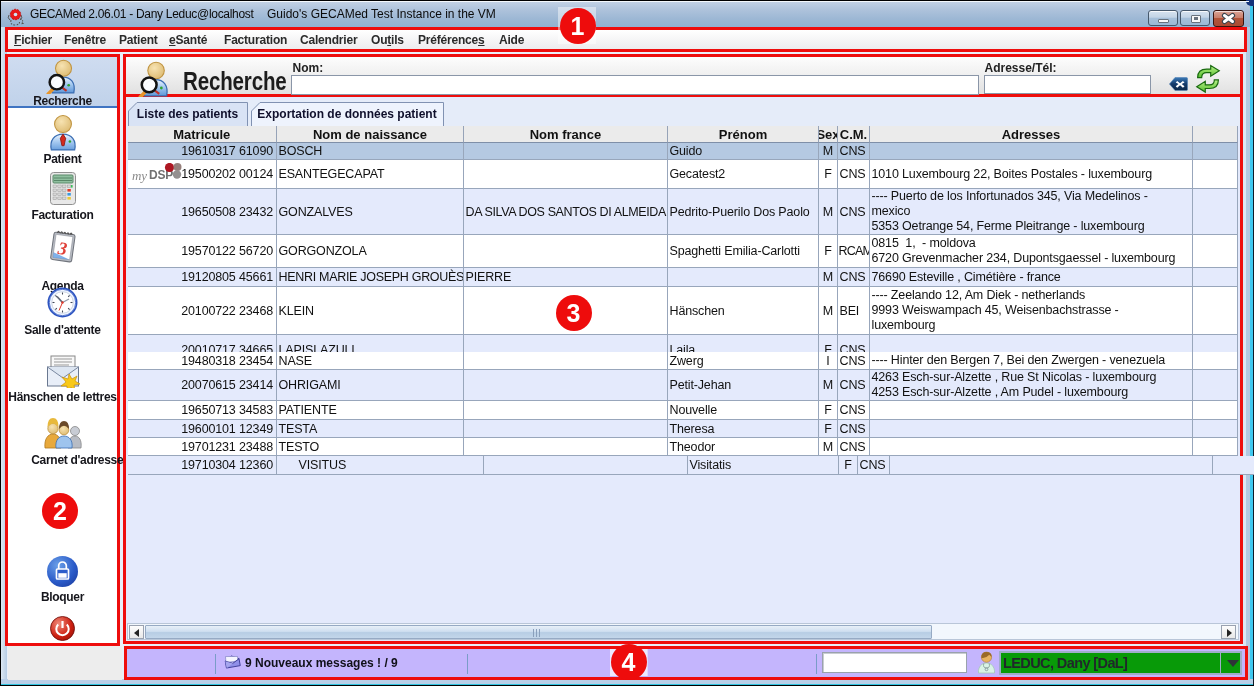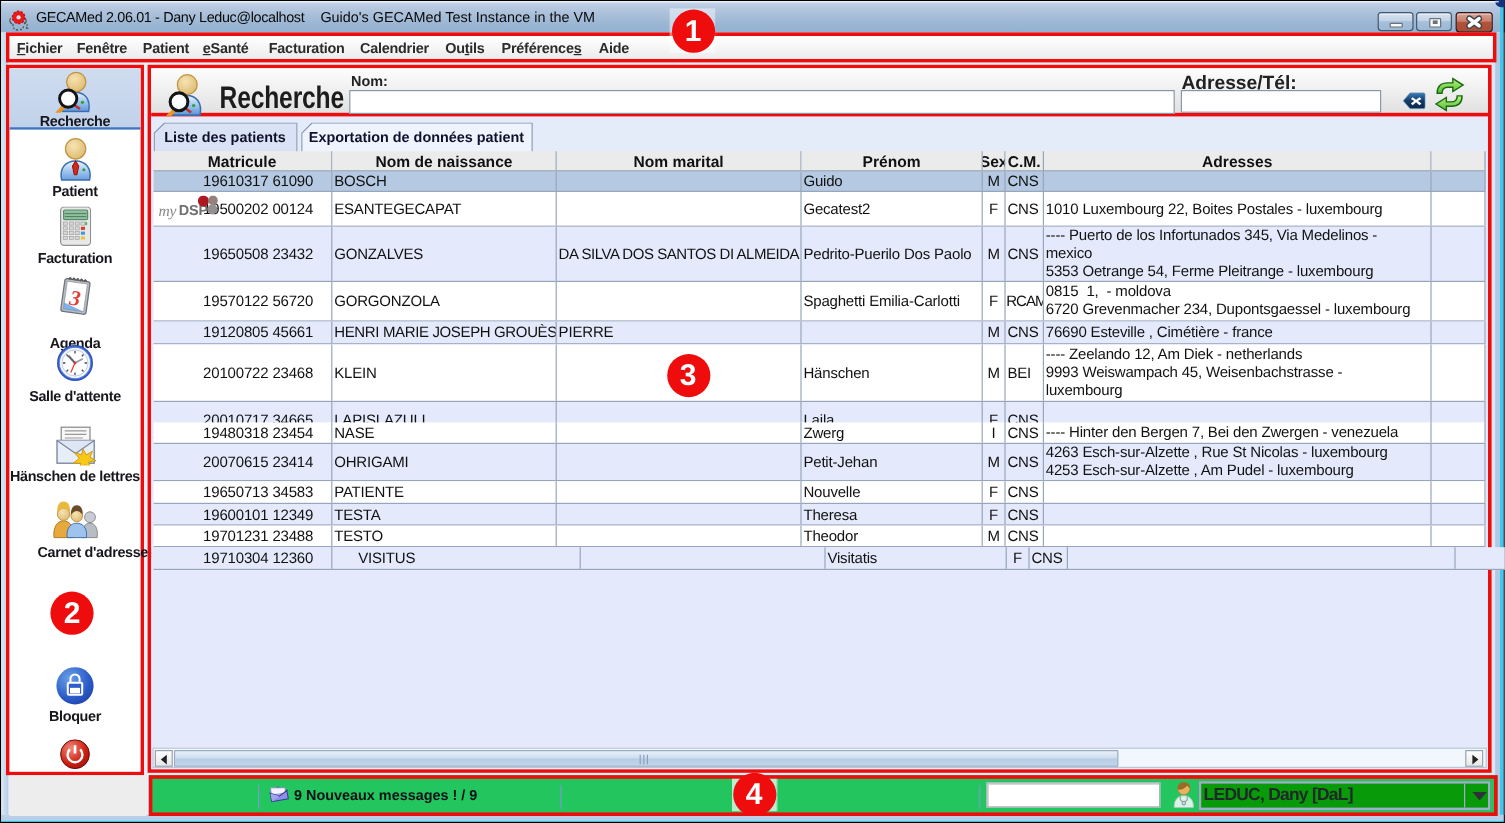--- a/index.html
+++ b/index.html
@@ -8,21 +8,21 @@
 .abs { position:absolute; }
 .red { border:3px solid #ee0d0d; }
 .circ { position:absolute; width:36px; height:36px; border-radius:50%; background:#ee0c0c; color:#fff; font-weight:bold; font-size:25px; text-align:center; line-height:36px; z-index:50; }
 .halo { position:absolute; background:rgba(255,255,255,0.45); z-index:49; }
 .mitem { position:absolute; top:0; height:100%; display:flex; align-items:center; font-weight:bold; font-size:12px; color:#2b2b2b; letter-spacing:-0.2px;}
 .sideitem { position:absolute; left:0; width:100%; text-align:center; }
 .sidelabel { position:absolute; left:0; width:100%; text-align:center; font-weight:bold; font-size:12px; color:#16161c; letter-spacing:-0.3px;}
 .hdrcell { height:100%; border-right:1px solid #96a3b8; border-bottom:1px solid #7f8fa8; background:#ebebeb; font-weight:bold; font-size:13px; color:#111; display:flex; align-items:center; justify-content:center; }
 .row { position:absolute; left:0; display:flex; border-bottom:1px solid #98a6bb; }
 .cell { height:100%; border-right:1px solid #98a6bb; font-size:12.5px; letter-spacing:-0.15px; color:#111; display:flex; align-items:center; overflow:hidden; white-space:nowrap; }
-.cr { justify-content:flex-end; padding-right:15px;text-align:center; }
+.cr { justify-content:flex-end; padding-right:3px;text-align:center; }
 .cl { padding-left:1.5px; }
 .cc { justify-content:center; }
 .adr { line-height:15px; white-space:normal; }
 </style>
 </head>
 <body>
 
 <div class="abs" style="left:1px; top:1px; width:1252px; height:684px; background:#e9eff9;"></div>
 
 <div class="abs" style="left:1px; top:1px; width:1252px; height:26px; background:linear-gradient(180deg,#c4d3e6 0%,#adc2db 35%,#9cb7d4 70%,#92b1d1 100%);"></div>
@@ -257,21 +257,21 @@
 <path d="M7 33 C5 23 10 17.5 17.5 17.5 C25 17.5 30 23 28 33 Z" fill="url(#bodyg2)" stroke="#3a6db2" stroke-width="1.2"></path>
 <circle cx="18" cy="9" r="7.8" fill="url(#headg2)" stroke="#c09440" stroke-width="1"></circle>
 <circle cx="23" cy="25.5" r="1.3" fill="#2fa32f"></circle>
 <path d="M17 28 l4 3" stroke="#c03028" stroke-width="2"></path>
 <line x1="7.5" y1="29.5" x2="3" y2="34" stroke="#e8952a" stroke-width="3.2" stroke-linecap="round"></line>
 <circle cx="11.5" cy="22.5" r="7" fill="#ffffff" fill-opacity="0.96" stroke="#141414" stroke-width="2.4"></circle>
 </svg></div>
       <div class="abs" style="left:57px; top:9.5px; font-weight:bold; font-size:26px; letter-spacing:-0.2px; color:#1c1c1c; transform:scaleX(0.79); transform-origin:0 50%;">Recherche</div>
       <div class="abs" style="left:167px; top:4px; font-weight:bold; font-size:12px; color:#222;">Nom:</div>
       <div class="abs" style="left:165.5px; top:18.5px; width:688px; height:20px; background:#fff; border:1px solid #8a96a8;"></div>
-      <div class="abs" style="left:859px; top:4px; font-weight:bold; font-size:16px; color:#222;">Adresse/Tél:</div>
+      <div class="abs" style="left:859px; top:4px; font-weight:bold; font-size:12px; color:#222;">Adresse/Tél:</div>
       <div class="abs" style="left:858px; top:18.5px; width:167px; height:18.5px; background:#fff; border:1px solid #8a96a8;"></div>
       <div id="ic-clear" class="abs" style="left:1043px; top:19.5px; width:19px; height:16px;"><svg width="19" height="16" viewBox="0 0 22 17">
 <defs>
               <linearGradient id="clg" x1="0" y1="0" x2="0" y2="1">
                 <stop offset="0" stop-color="#3a7ab8"></stop>
                 <stop offset="0.5" stop-color="#143a6a"></stop>
                 <stop offset="1" stop-color="#0c2848"></stop>
               </linearGradient>
             </defs>
 <path d="M7 1 L20 1 Q21.5 1 21.5 2.5 L21.5 14.5 Q21.5 16 20 16 L7 16 L0.5 8.5 Z" fill="url(#clg)" stroke="#5a88b8" stroke-width="0.8"></path>
@@ -301,21 +301,21 @@
             <path d="M0.5 25 L0.5 9 L9 0.5 L192.5 0.5 L192.5 25" fill="#eef3fd" stroke="#8192b2"></path>
           </svg>
           <span style="position:relative;">Exportation de données patient</span>
         </div>
     </div>
 
     <div id="table" class="abs" style="left:2px; top:69.5px; width:1110px;">
 <div class="row" style="top:0; height:17px; border-bottom:none;">
 <div class="hdrcell" style="width:149.5px;">Matricule</div>
 <div class="hdrcell" style="width:187px;">Nom de naissance</div>
-<div class="hdrcell" style="width:204px;">Nom marital</div>
+<div class="hdrcell" style="width:204px;">Nom france</div>
 <div class="hdrcell" style="width:151px;">Prénom</div>
 <div class="hdrcell" style="width:19px;overflow:hidden;">Sex</div>
 <div class="hdrcell" style="width:32px;">C.M.</div>
 <div class="hdrcell" style="width:323px;">Adresses</div>
 <div class="hdrcell" style="width:44.5px;"></div>
 </div>
 <div class="row" style="top:17.0px; height:17px; background:#b5c9e2;">
 <div class="cell cr" style="width:149.5px;">19610317 61090</div>
 <div class="cell cl" style="width:187px;">BOSCH</div>
 <div class="cell cl" style="width:204px;"></div>
@@ -490,21 +490,21 @@
         </div>
 <div class="abs" style="left:17px; top:0.5px; width:787px; height:14px; background:linear-gradient(180deg,#e8f0f8 0%,#cfdff0 45%,#b7cde4 55%,#c3d6ea 100%); border:1px solid #96aac4; border-radius:1px;">
   <div style="position:absolute; left:390px; top:3px; width:1.5px; height:8px; background:#8aa0bc; box-shadow:3px 0 0 #8aa0bc, -3px 0 0 #8aa0bc;"></div>
 </div>
       </div>
   </div>
   <div class="circ" style="left:430px; top:238.3px;">3</div>
 </div>
 
 <div class="abs" style="left:7.5px; top:646px; width:114px; height:33.5px; background:#ededed;"></div>
-<div class="abs red" style="left:124px; top:646px; width:1124px; height:33.5px; background:#22c55e;" id="statusbar">
+<div class="abs red" style="left:124px; top:646px; width:1124px; height:33.5px; background:#c4b5fd;" id="statusbar">
   <div class="abs" style="left:88px; top:5px; width:1px; height:20px; background:#7a9cc8;"></div>
   <div class="abs" style="left:340px; top:5px; width:1px; height:20px; background:#7a9cc8;"></div>
   <div class="abs" style="left:688.5px; top:5px; width:1px; height:20px; background:#7a9cc8;"></div>
   <div id="ic-mail" class="abs" style="left:96px; top:4px; width:19px; height:16px;"><svg width="19" height="16" viewBox="0 0 19 16">
         <g transform="rotate(-10 9 9)">
 <path d="M2.5 7 L9.5 12 L16.5 7 L9.5 3 Z" fill="#b9b9f2" stroke="#3c3c96" stroke-width="0.9"></path>
 <path d="M3.5 2.5 L15.5 4.5 L15 9 L3 8.5 Z" fill="#f4f4ff" stroke="#8888c8" stroke-width="0.7"></path>
 <path d="M2.5 7 L9.5 10.5 L16.5 7 L16.5 14 L2.5 14 Z" fill="#8f8fe8" stroke="#3c3c96" stroke-width="0.9"></path>
 <path d="M2.5 7 L9.5 10.5 L2.8 14 Z" fill="#a5a5ee"></path>
 </g>

